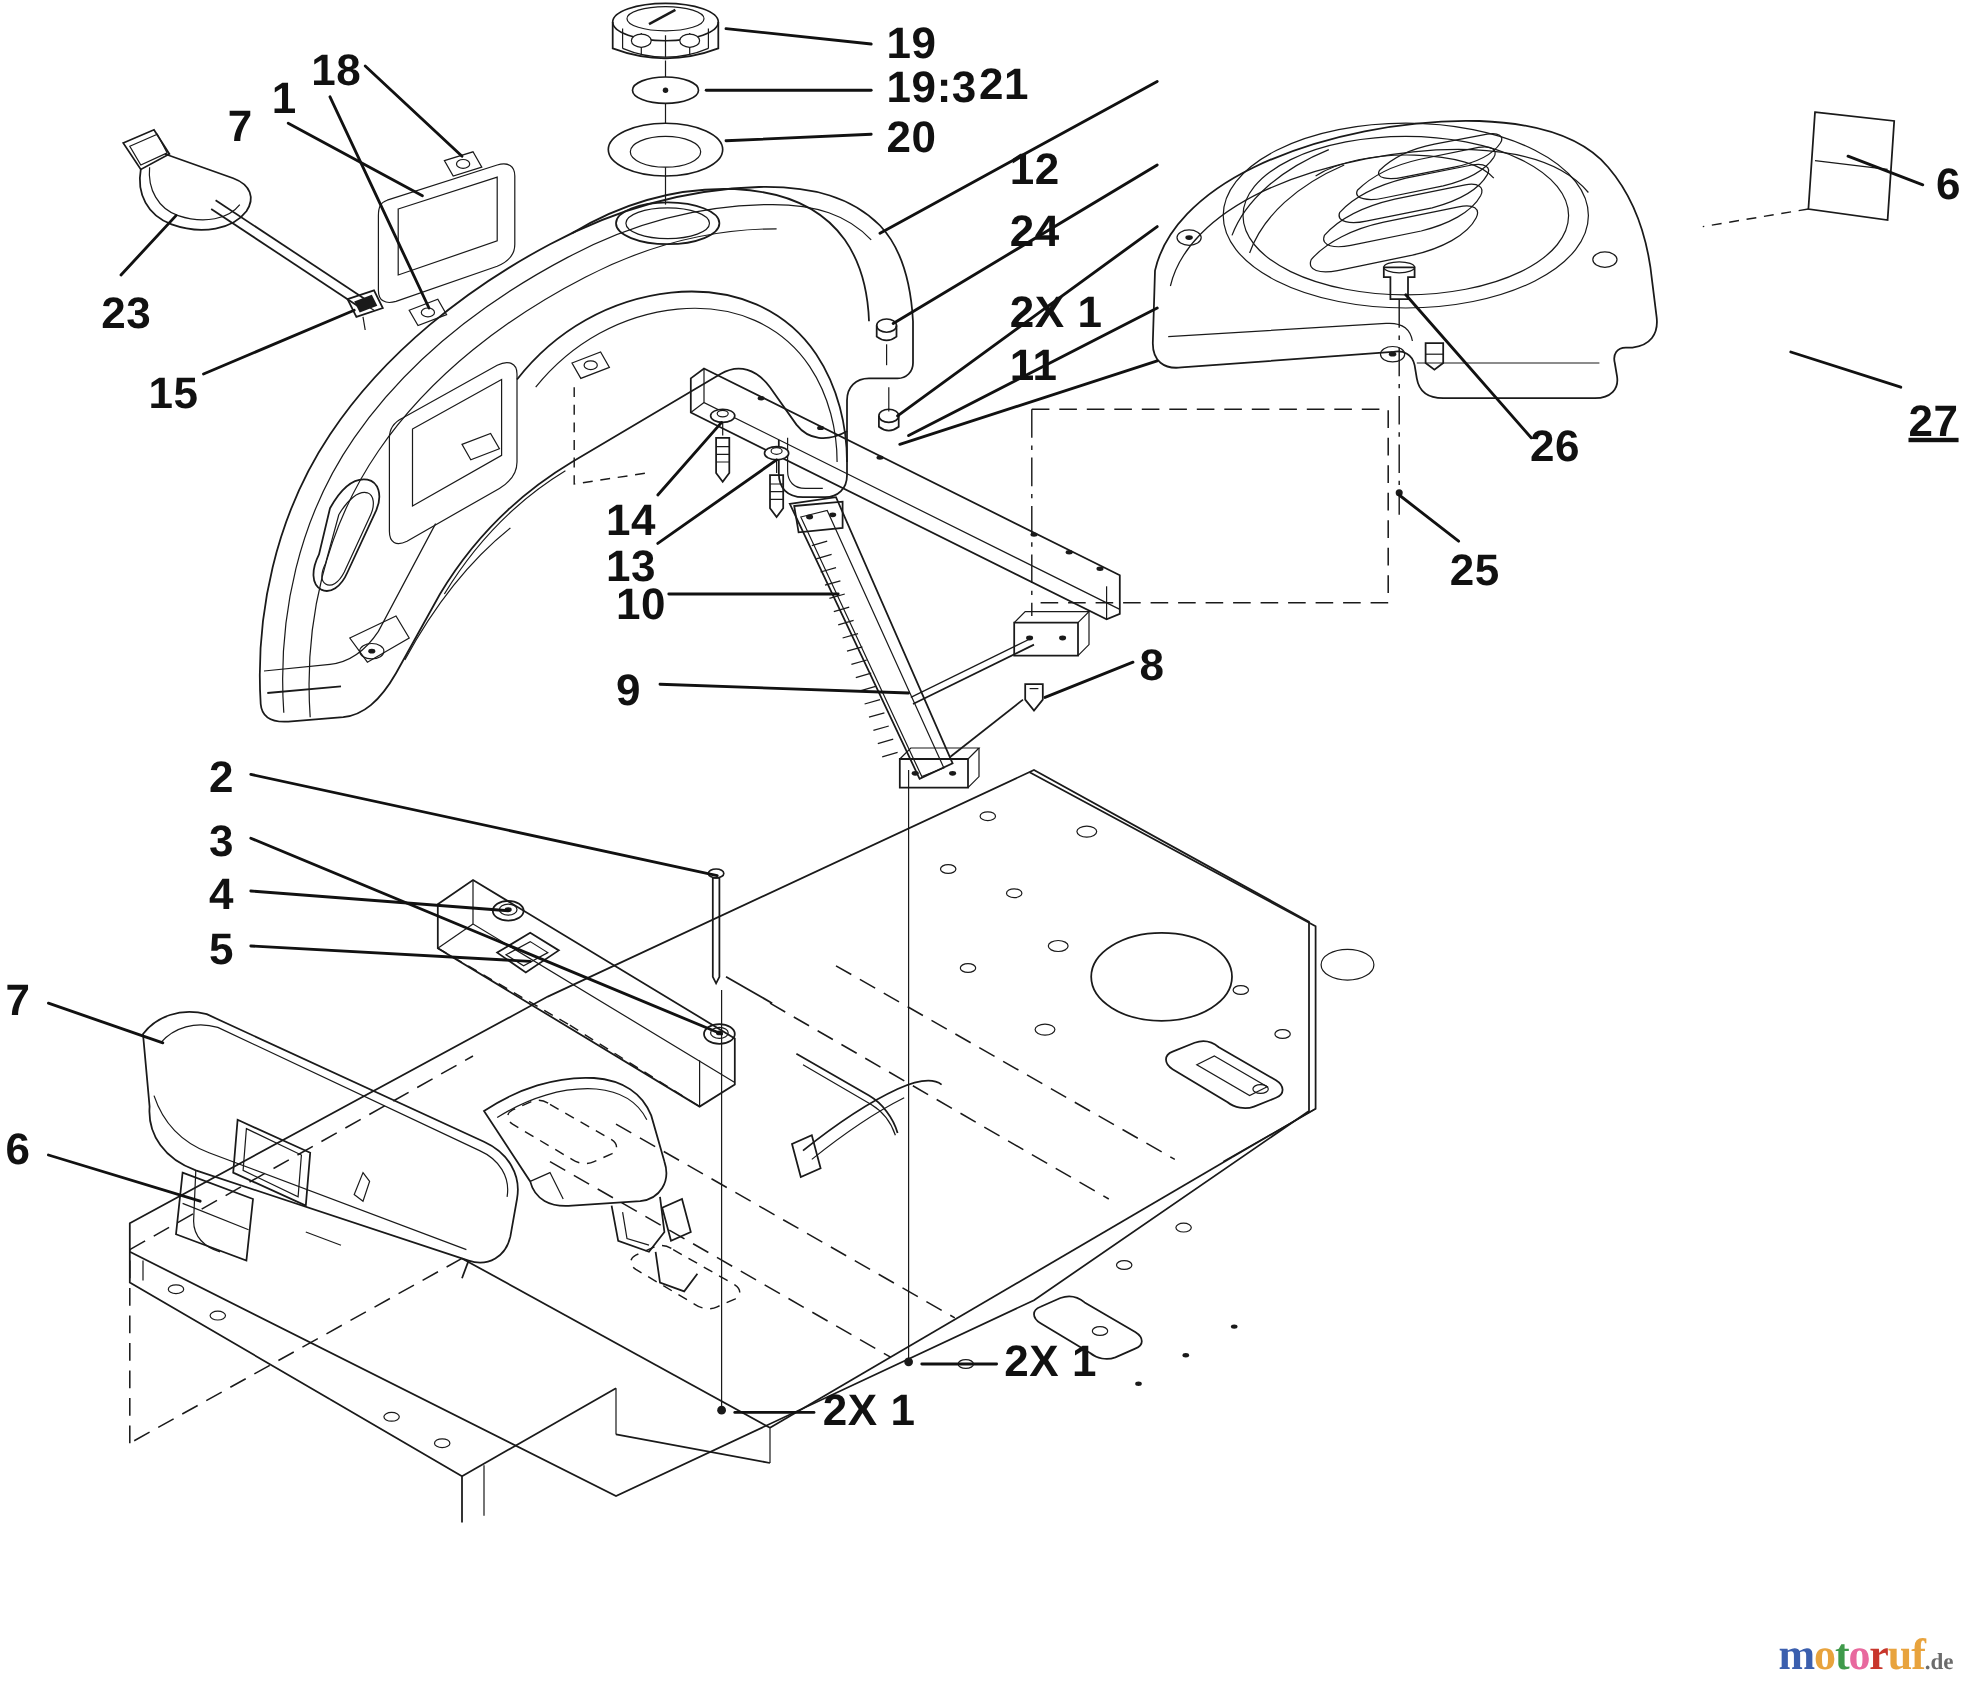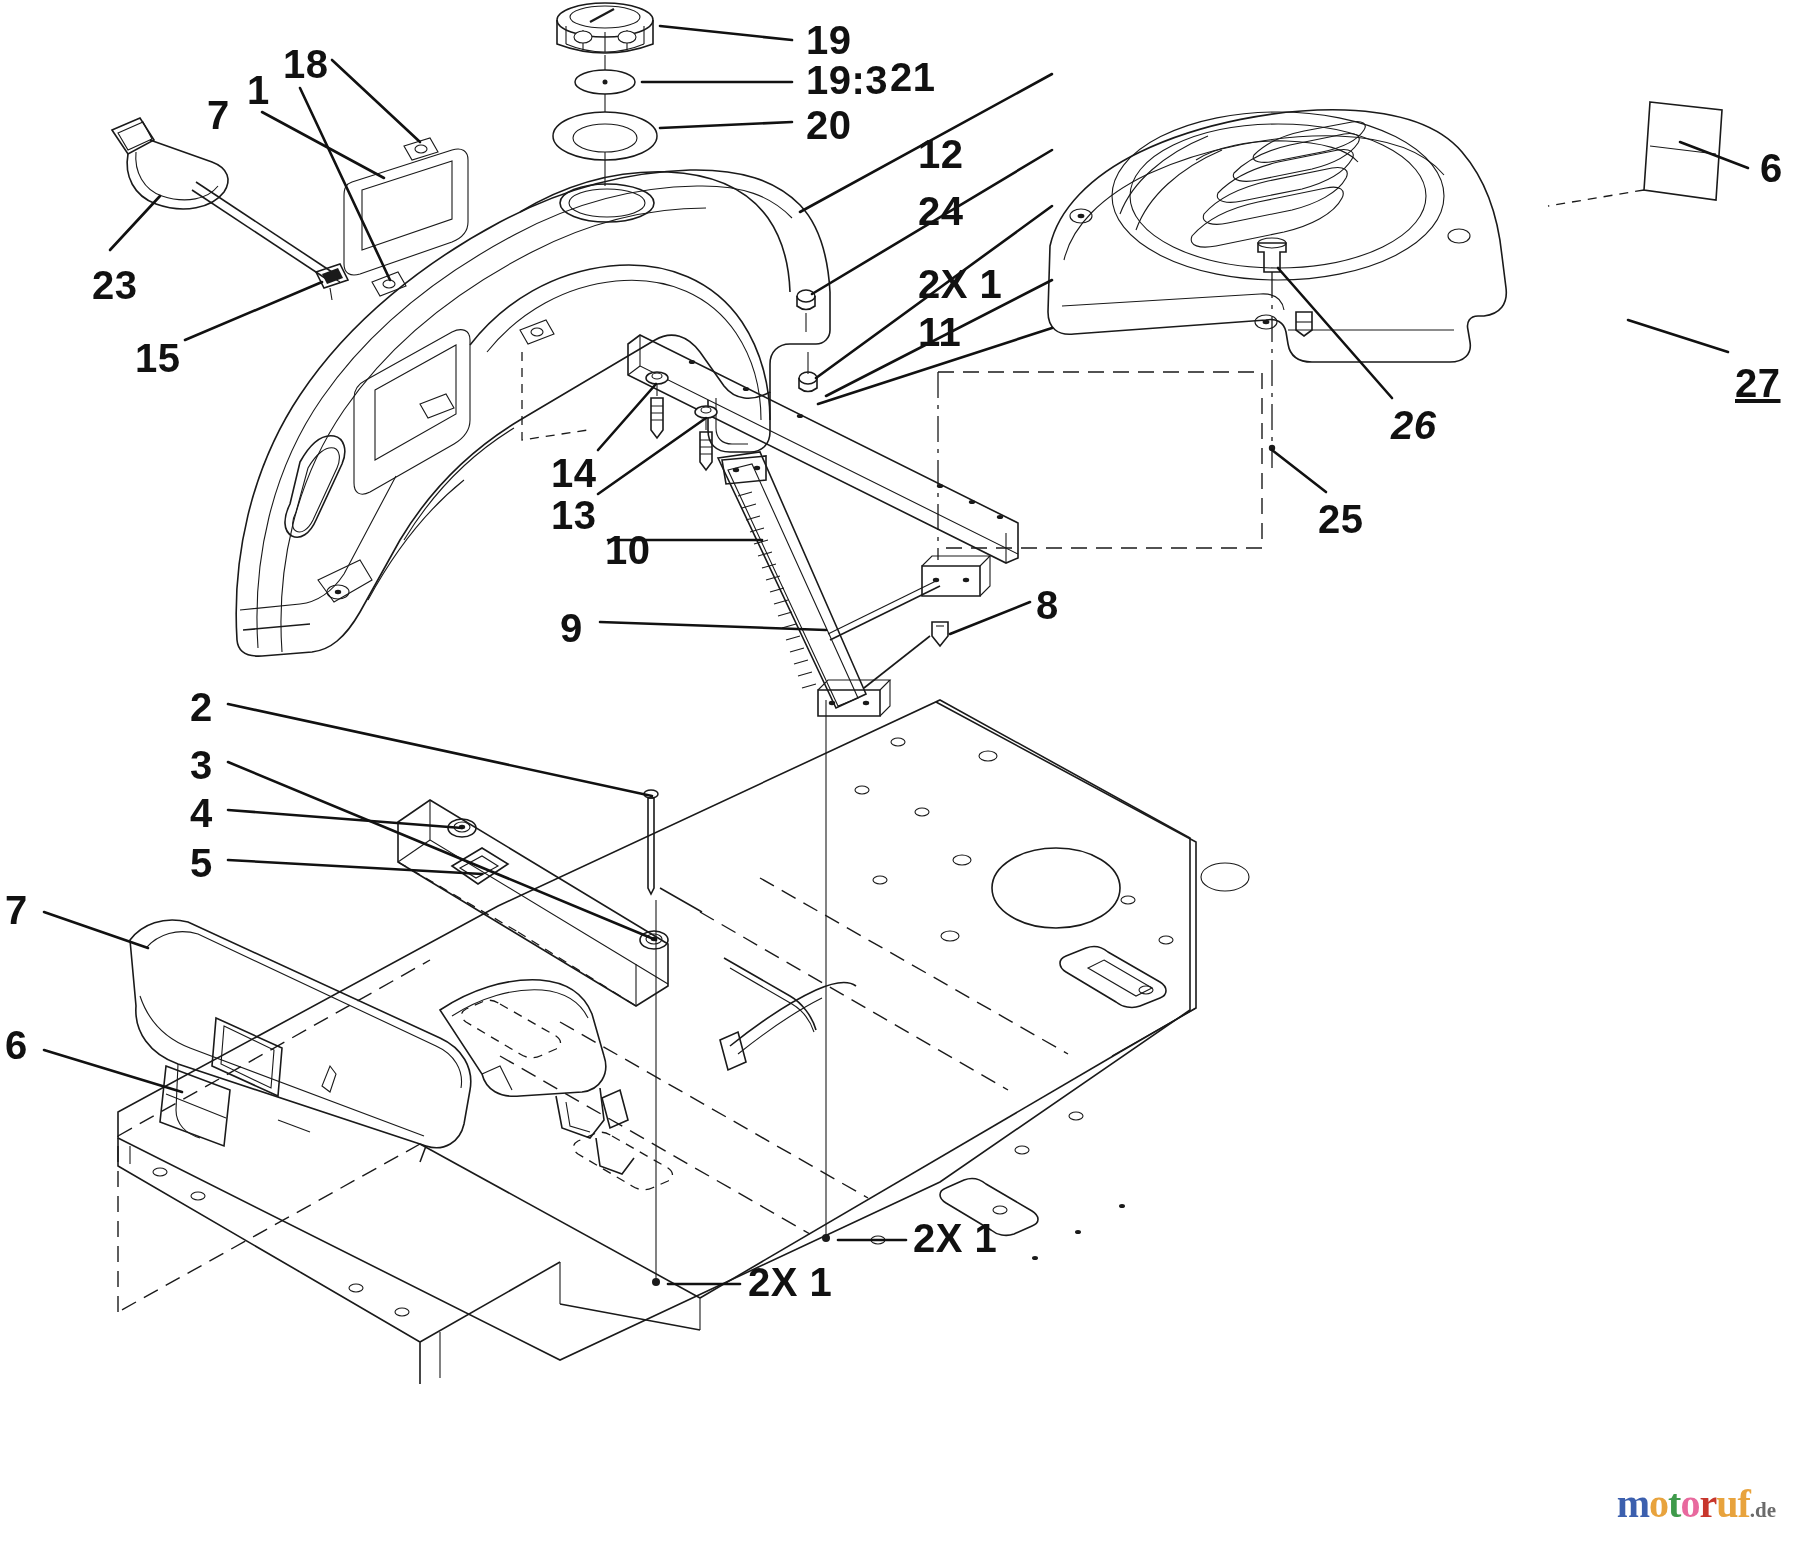--- a/index.html
+++ b/index.html
@@ -581,27 +581,27 @@
   <div class="callout" style="left:283px; top:44px;">18</div>
   <div class="callout" style="left:247px; top:70px;">1</div>
   <div class="callout" style="left:207px; top:95px;">7</div>
   <div class="callout" style="left:890px; top:57px;">21</div>
   <div class="callout" style="left:918px; top:134px;">12</div>
   <div class="callout" style="left:918px; top:191px;">24</div>
   <div class="callout qty" style="left:918px; top:264px;">2X 1</div>
   <div class="callout" style="left:918px; top:312px;">11</div>
   <div class="callout" style="left:1760px; top:148px;">6</div>
   <div class="callout" style="left:1735px; top:363px;text-decoration:underline;">27</div>
-  <div class="callout" style="left:1391px; top:405px;font-style:italic;">26</div>
+  <div class="callout" style="left:1391px; top:386px;">26</div>
   <div class="callout" style="left:1318px; top:499px;">25</div>
   <div class="callout" style="left:92px; top:265px;">23</div>
   <div class="callout" style="left:135px; top:338px;">15</div>
   <div class="callout" style="left:551px; top:453px;">14</div>
   <div class="callout" style="left:551px; top:495px;">13</div>
-  <div class="callout" style="left:560px; top:530px;margin-left:45px;">10</div>
+  <div class="callout" style="left:560px; top:530px;">10</div>
   <div class="callout" style="left:560px; top:608px;">9</div>
   <div class="callout" style="left:1036px; top:585px;">8</div>
   <div class="callout" style="left:190px; top:687px;">2</div>
   <div class="callout" style="left:190px; top:745px;">3</div>
   <div class="callout" style="left:190px; top:793px;">4</div>
   <div class="callout" style="left:190px; top:843px;">5</div>
   <div class="callout" style="left:5px; top:890px;">7</div>
   <div class="callout" style="left:5px; top:1025px;">6</div>
   <div class="callout qty" style="left:913px; top:1218px;">2X 1</div>
   <div class="callout qty" style="left:748px; top:1262px;">2X 1</div>

